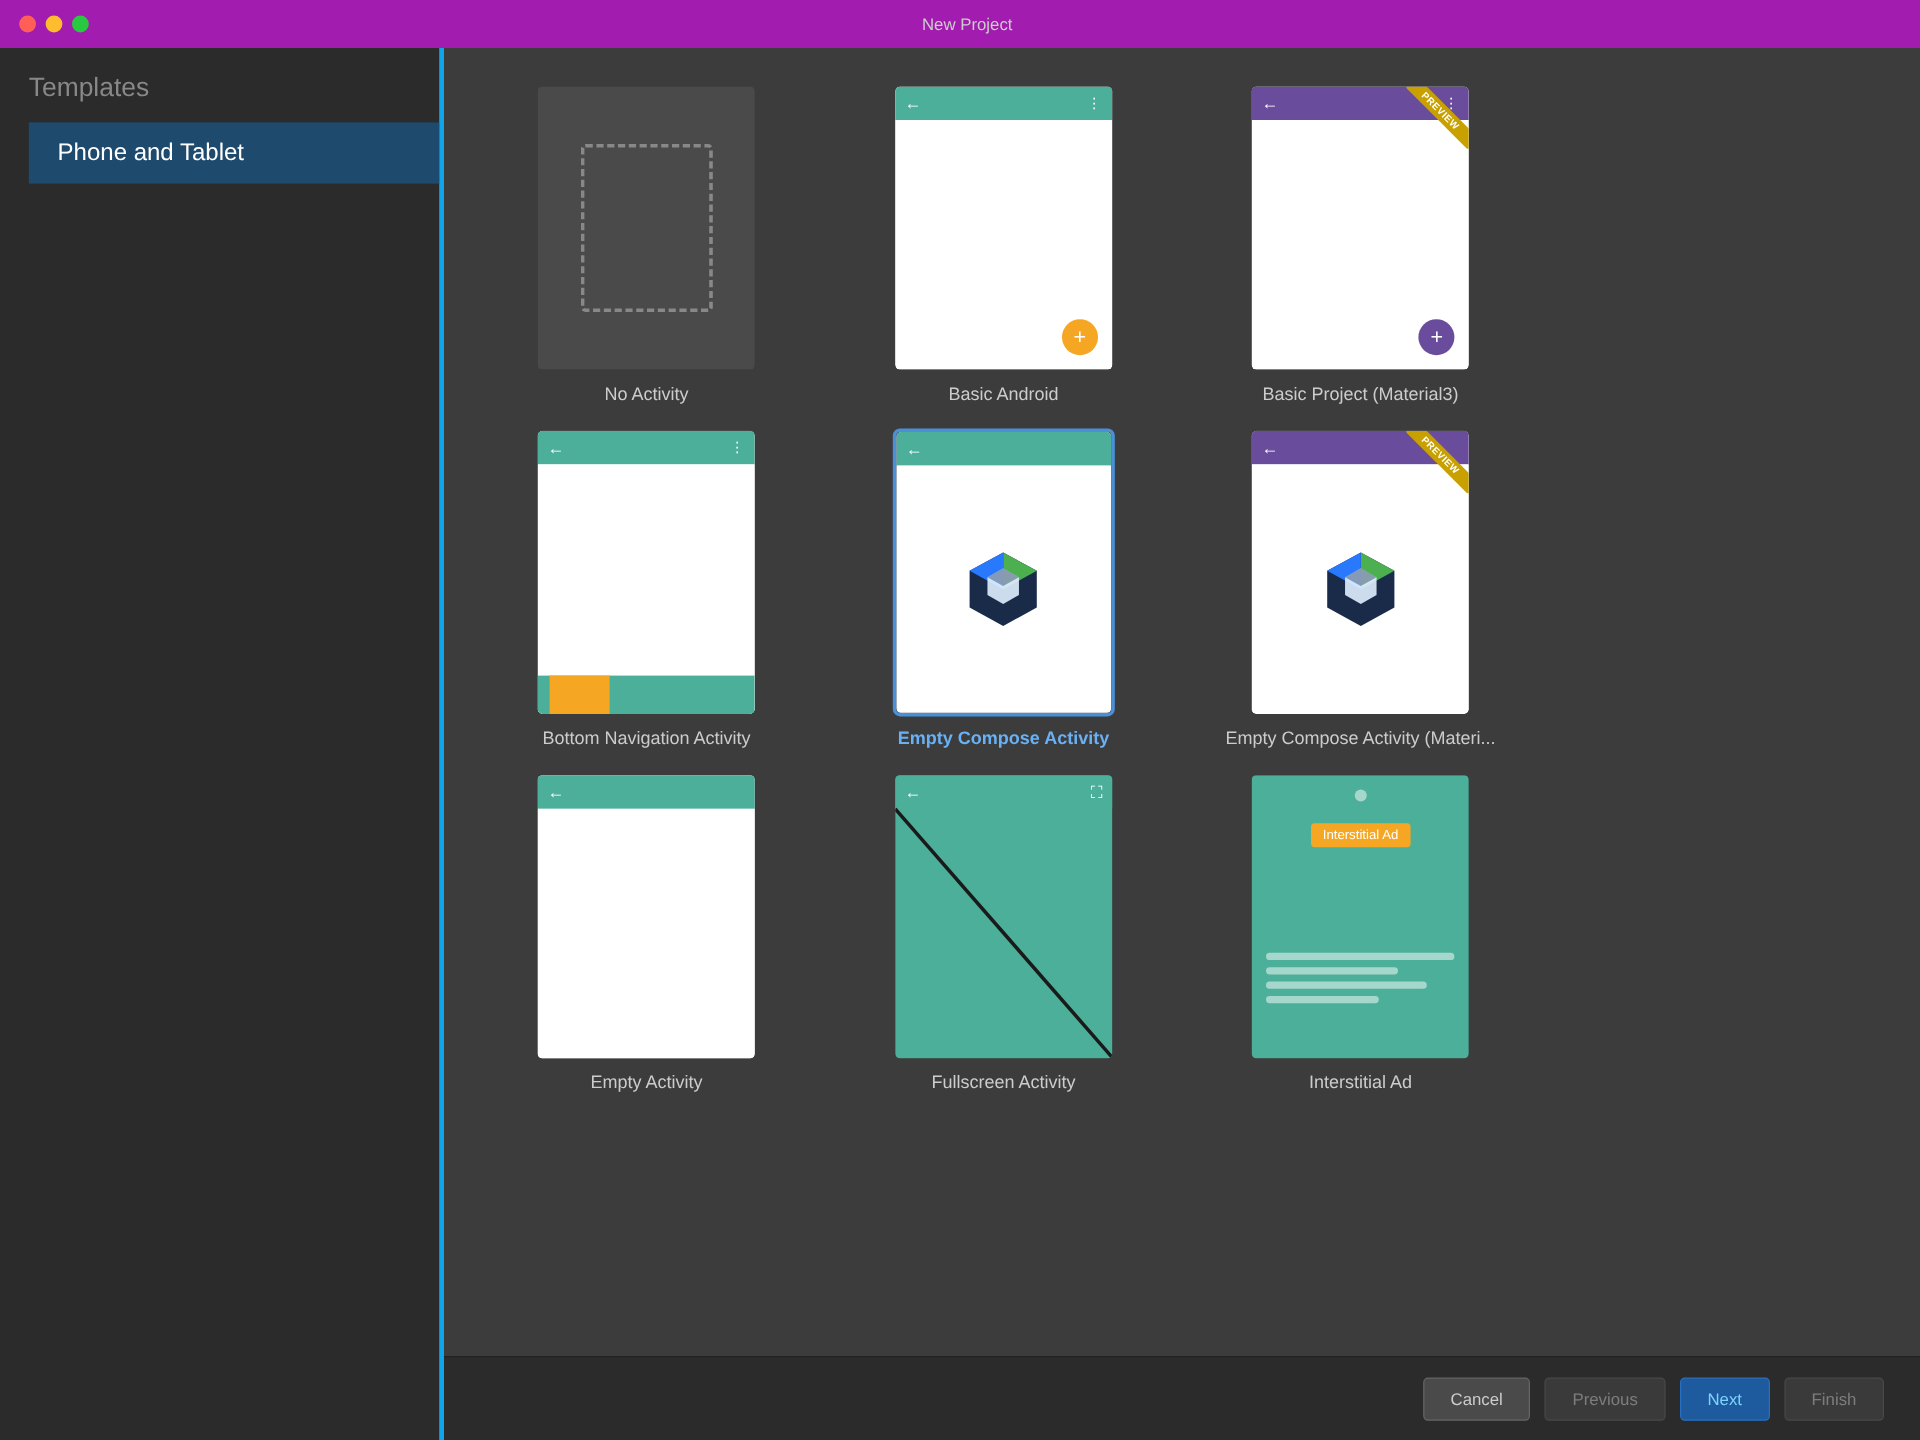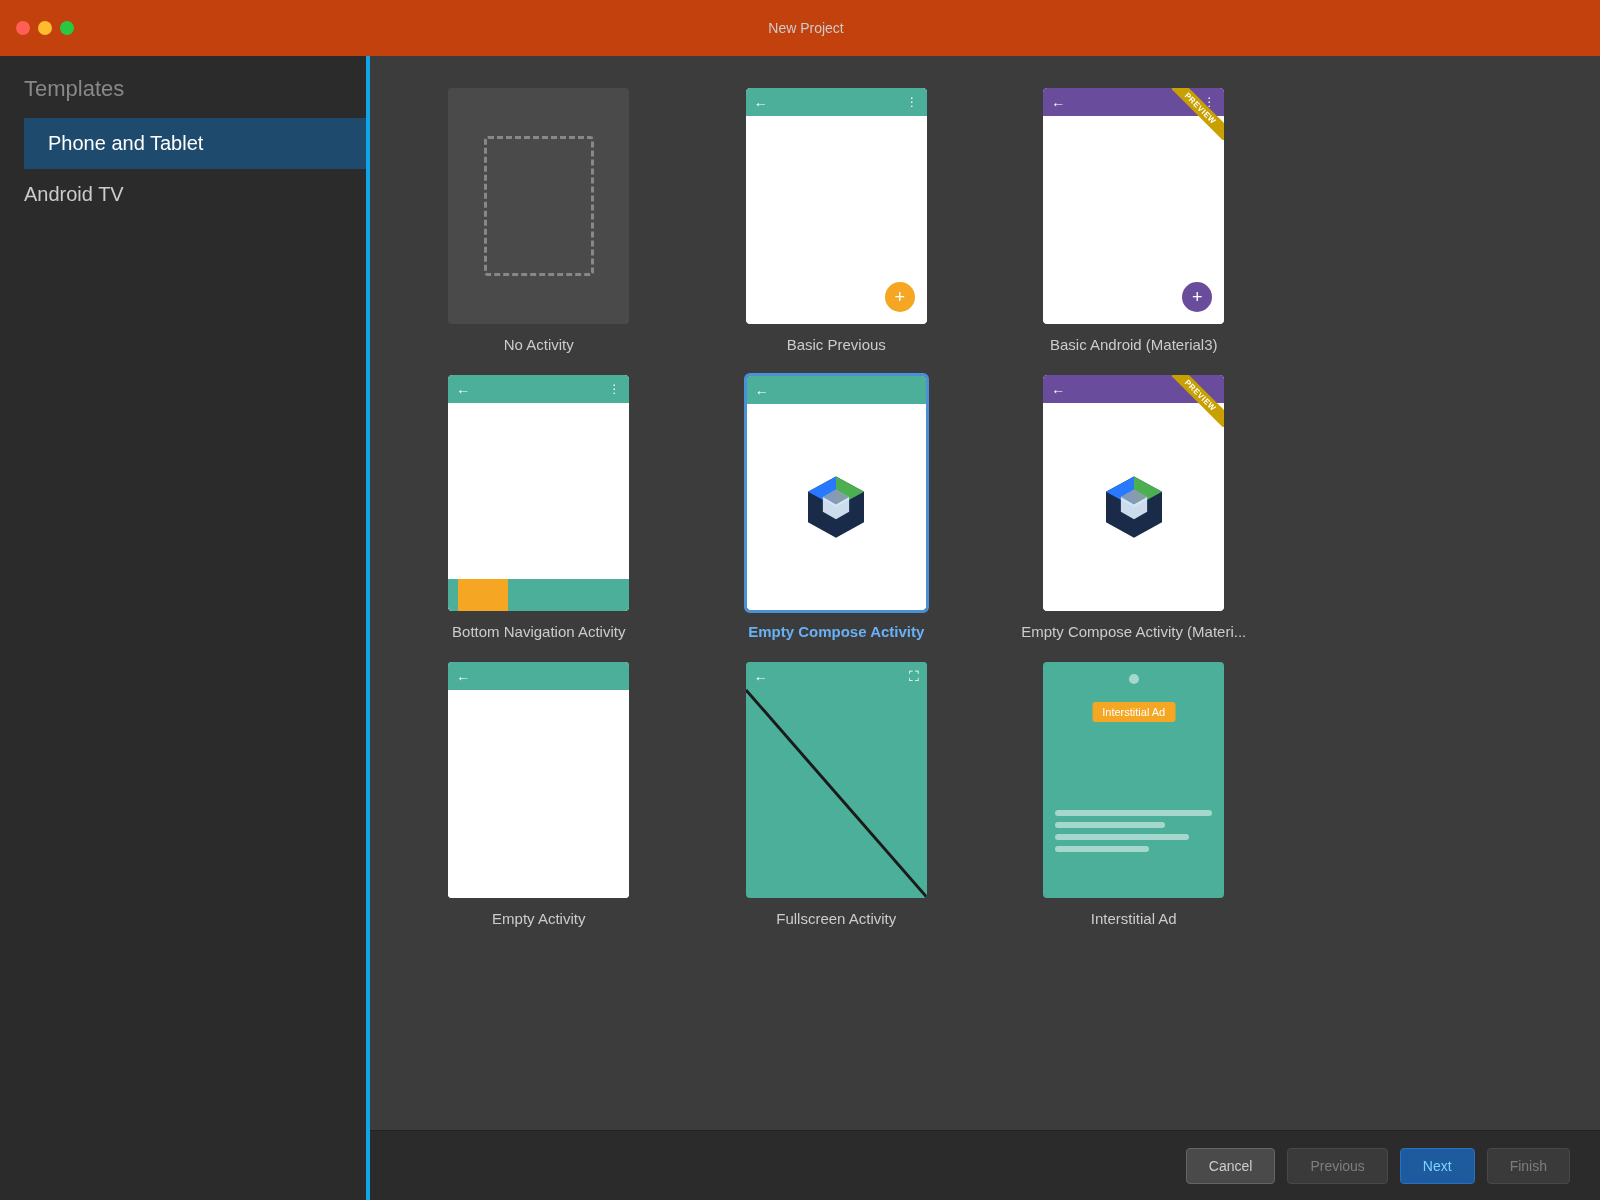--- a/index.html
+++ b/index.html
@@ -6,22 +6,22 @@
     body {
       background: #3c3c3c;
       font-family: -apple-system, BlinkMacSystemFont, 'Segoe UI', sans-serif;
       width: 1600px;
       height: 1200px;
       overflow: hidden;
       display: flex;
       flex-direction: column;
     }
     .titlebar {
-      background: #c2410c;
-      height: 56px;
+      background: #a21caf;
+      height: 40px;
       display: flex;
       align-items: center;
       justify-content: center;
       position: relative;
       flex-shrink: 0;
       padding-left: 12px;
     }
     .titlebar-buttons {
       position: absolute;
       left: 16px;
@@ -349,23 +349,20 @@
   <span class="titlebar-title">New Project</span>
 </div>
 
 <div class="main-container">
 
   <div class="sidebar">
     <div class="sidebar-title">Templates</div>
     <div class="sidebar-item active">
       <span>Phone and Tablet</span>
     </div>
-    <div class="sidebar-item">
-      <span>Android TV</span>
-    </div>
   </div>
 
   <div class="content">
     <div class="templates-grid">
 
       <div class="template-item">
         <div class="template-preview">
           <div class="no-activity-box">
             <div class="dashed-rect"></div>
           </div>
@@ -378,37 +375,37 @@
           <div class="phone-mock">
             <div class="phone-topbar topbar-teal">
               <span class="back-arrow">←</span>
               <span class="menu-dots">⋮</span>
             </div>
             <div class="phone-body">
               <div class="fab-btn fab-yellow">+</div>
             </div>
           </div>
         </div>
-        <span class="template-label">Basic Previous</span>
+        <span class="template-label">Basic Android</span>
       </div>
 
       <div class="template-item">
         <div class="template-preview">
           <div class="phone-mock">
             <div class="phone-topbar topbar-purple">
               <span class="back-arrow">←</span>
               <span class="menu-dots">⋮</span>
             </div>
             <div class="phone-body">
               <div class="fab-btn fab-purple">+</div>
             </div>
           </div>
           <div class="preview-badge"></div>
         </div>
-        <span class="template-label">Basic Android (Material3)</span>
+        <span class="template-label">Basic Project (Material3)</span>
       </div>
 
       <div class="template-item" style="visibility:hidden;"></div>
 
       <div class="template-item">
         <div class="template-preview">
           <div class="phone-mock">
             <div class="phone-topbar topbar-teal">
               <span class="back-arrow">←</span>
               <span class="menu-dots">⋮</span>

